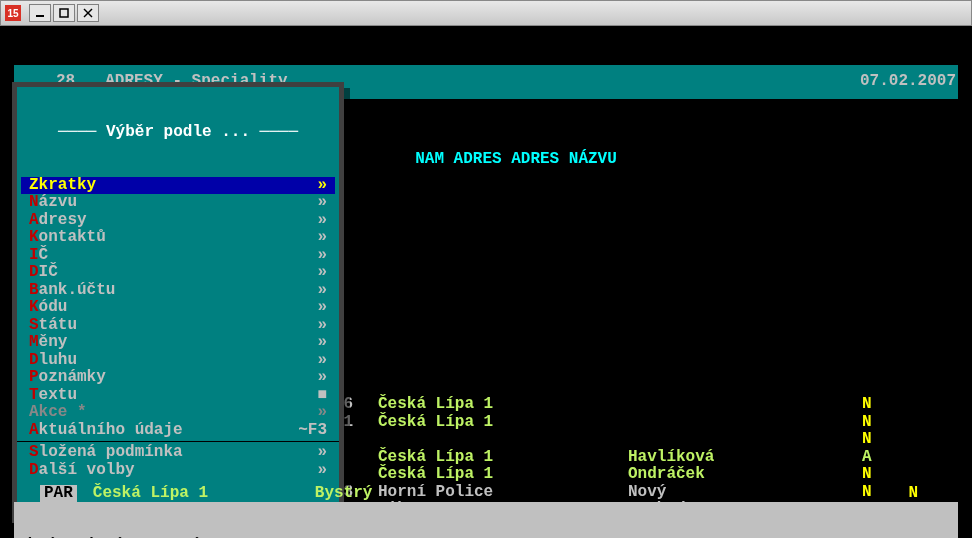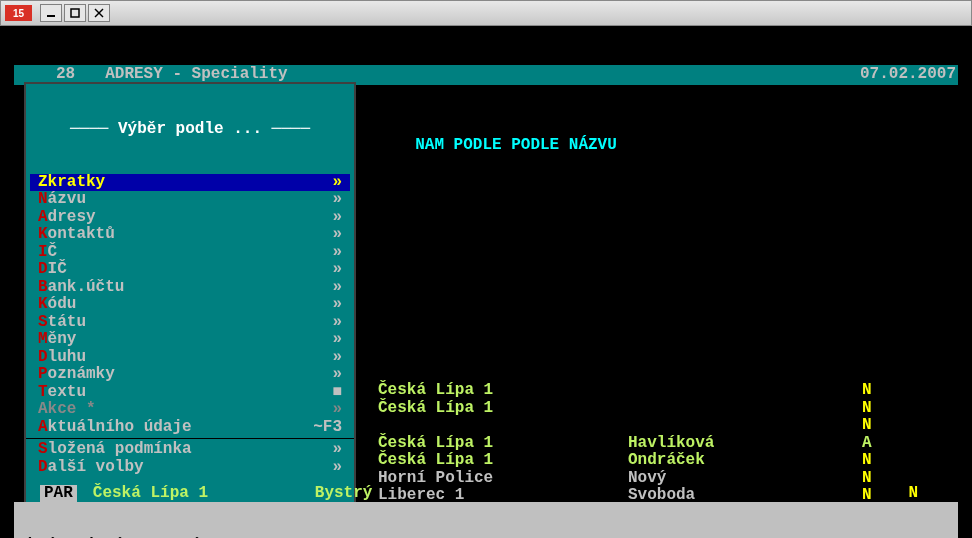--- a/index.html
+++ b/index.html
@@ -23,21 +23,21 @@
     border: 1px solid #888;
     display: flex;
     align-items: center;
     padding: 0 4px;
     font-family: Arial, sans-serif;
     font-size: 13px;
     font-weight: normal;
     color: #000;
   }
   .titlebar .app-icon {
-    width: 27px; height: 16px;
+    width: 16px; height: 16px;
     background: #d93025;
     margin-right: 6px;
     display: flex;
     align-items: center;
     justify-content: center;
     color: #fff;
     font-size: 10px;
     font-weight: bold;
   }
   .titlebar .title { flex: 1; }
@@ -56,21 +56,21 @@
     width: 100%;
     height: calc(538px - 26px);
     padding: 4px 14px 4px 14px;
     line-height: 17.5px;
     position: relative;
     white-space: pre;
   }
   .headerbar {
     background: #008080;
     color: #c0c0c0;
-    padding: 1px 2px;
+    padding: 8px 2px;
     display: flex;
   }
   .headerbar .l { flex: 0 0 auto; }
   .headerbar .m { flex: 0 0 auto; padding-left: 30px; }
   .headerbar .r { margin-left: auto; }
   .posline { color: #00ff00; text-align: center; }
   .cyanhead { color: #00ffff; text-align: center; }
   .data-area {
     position: relative;
   }
@@ -83,25 +83,25 @@
   .c-misto { width: 250px; padding-left: 4px; }
   .c-prijmeni { width: 190px; padding-left: 4px; }
   .c-vyb { width: 20px; text-align: left; }
   .g { color: #bef264; }
   .y { color: #ffff00; }
   .headrow { color: #008080; }
   .headrow .c-misto { padding-left: 66px; }
   .headrow .c-prijmeni { padding-left: 50px; }
   .popup {
     position: absolute;
-    left: 24px;
+    left: 12px;
     top: 56px;
     width: 332px;
     background: #008080;
-    border: 2px solid #404040;
+    border: 5px solid #404040;
     box-shadow: 6px 6px 0 rgba(0,0,0,0.5);
     padding: 2px 4px 4px 4px;
   }
   .popup-title {
     color: #ffffff;
     text-align: center;
   }
   .menu-item {
     display: flex;
     padding: 0 8px;
@@ -162,21 +162,21 @@
     </div>
   </div>
 
   <div class="dos-screen">
     <div class="headerbar">
       <span class="l" style="padding-left:40px">28</span>
       <span class="m">ADRESY - Speciality</span>
       <span class="r">07.02.2007</span>
     </div>
 
-    <div class="cyanhead" style="padding-left:60px">NAM PODLE PODLE NÁZVU</div>
+    <div class="cyanhead" style="padding-left:60px">NAM ADRES ADRES NÁZVU</div>
 
     <div class="data-area">
       <div class="row headrow">
         <span class="c-code"></span>
         <span class="c-misto">Místo</span>
         <span class="c-prijmeni">Příjmení</span>
         <span class="c-vyb">Výb</span>
       </div>
       <div id="rows-container" class="table-body"><div class="row"><span class="c-code">06</span><span class="c-misto g">Česká Lípa 1</span><span class="c-prijmeni g"></span><span class="c-vyb y" style="margin-left:48px">N</span></div><div class="row"><span class="c-code">01</span><span class="c-misto g">Česká Lípa 1</span><span class="c-prijmeni g"></span><span class="c-vyb y" style="margin-left:48px">N</span></div><div class="row"><span class="c-code"></span><span class="c-misto "></span><span class="c-prijmeni "></span><span class="c-vyb y" style="margin-left:48px">N</span></div><div class="row"><span class="c-code">Z</span><span class="c-misto g">Česká Lípa 1</span><span class="c-prijmeni g">Havlíková</span><span class="c-vyb g" style="margin-left:48px">A</span></div><div class="row"><span class="c-code">1</span><span class="c-misto g">Česká Lípa 1</span><span class="c-prijmeni g">Ondráček</span><span class="c-vyb y" style="margin-left:48px">N</span></div><div class="row"><span class="c-code">03</span><span class="c-misto ">Horní Police</span><span class="c-prijmeni ">Nový</span><span class="c-vyb y" style="margin-left:48px">N</span></div><div class="row"><span class="c-code">01</span><span class="c-misto ">Liberec 1</span><span class="c-prijmeni ">Svoboda</span><span class="c-vyb y" style="margin-left:48px">N</span></div></div>
     </div>

